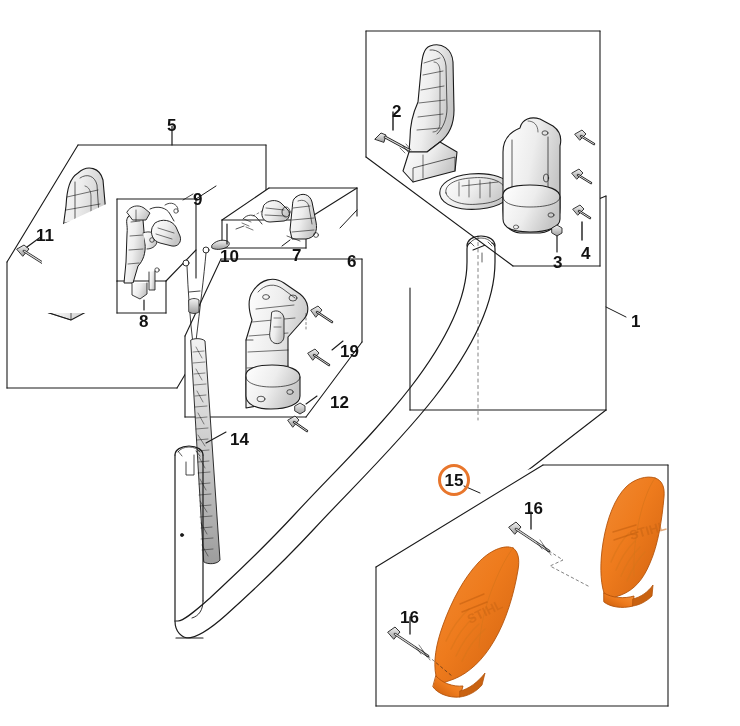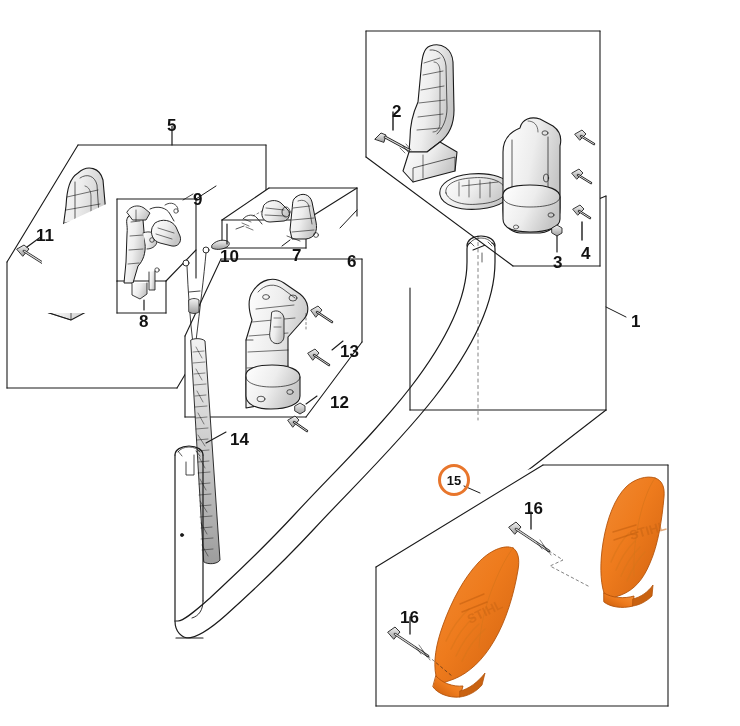--- a/index.html
+++ b/index.html
@@ -14,21 +14,21 @@
     color:#121212;
     line-height:1;
     white-space:nowrap;
     user-select:none;
   }
   .callout.ring{
     width:32px;height:32px;
     border:3.5px solid #e8762c;
     border-radius:50%;
     display:flex;align-items:center;justify-content:center;
-    font-size:13px;
+    font-size:17px;
     box-sizing:border-box;
     background:transparent;
   }
 </style>
 </head>
 <body>
 
 <div id="stage">
 
   <svg id="art" viewBox="0 0 740 726" xmlns="http://www.w3.org/2000/svg">
@@ -467,19 +467,19 @@
   <div class="callout" style="left:553px;top:254px;">3</div>
   <div class="callout" style="left:581px;top:245px;">4</div>
   <div class="callout" style="left:167px;top:117px;">5</div>
   <div class="callout" style="left:347px;top:253px;">6</div>
   <div class="callout" style="left:292px;top:247px;">7</div>
   <div class="callout" style="left:139px;top:313px;">8</div>
   <div class="callout" style="left:193px;top:191px;">9</div>
   <div class="callout" style="left:220px;top:248px;">10</div>
   <div class="callout" style="left:36px;top:227px;">11</div>
   <div class="callout" style="left:330px;top:394px;">12</div>
-  <div class="callout" style="left:340px;top:343px;">13</div>
+  <div class="callout" style="left:340px;top:343px;">19</div>
   <div class="callout" style="left:230px;top:431px;">14</div>
   <div class="callout ring" style="left:438px;top:464px;">15</div>
   <div class="callout" style="left:524px;top:500px;">16</div>
   <div class="callout" style="left:400px;top:609px;">16</div>
 
 </div>
 
 </body></html>

